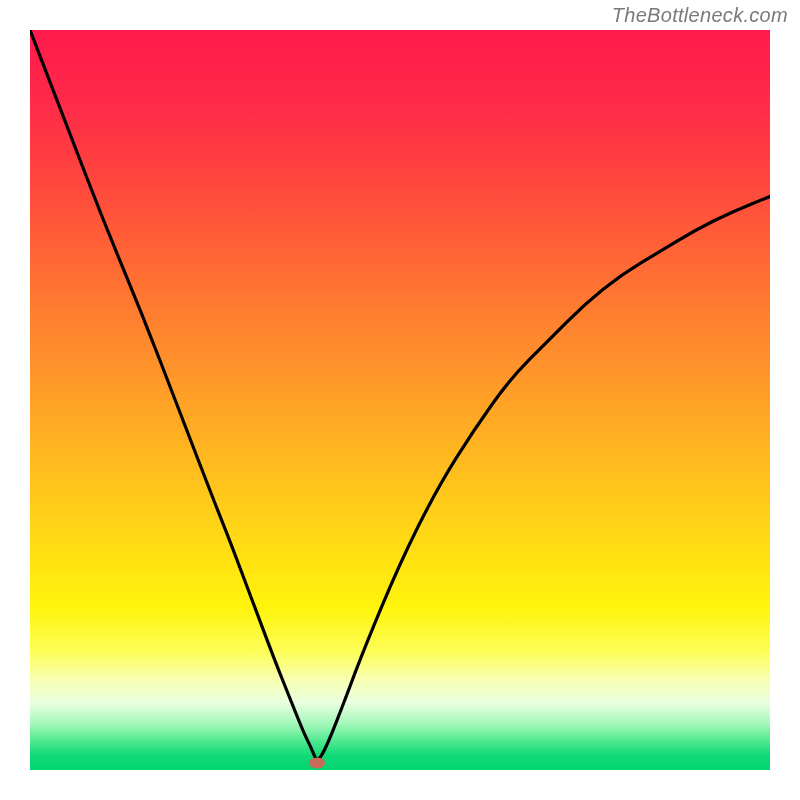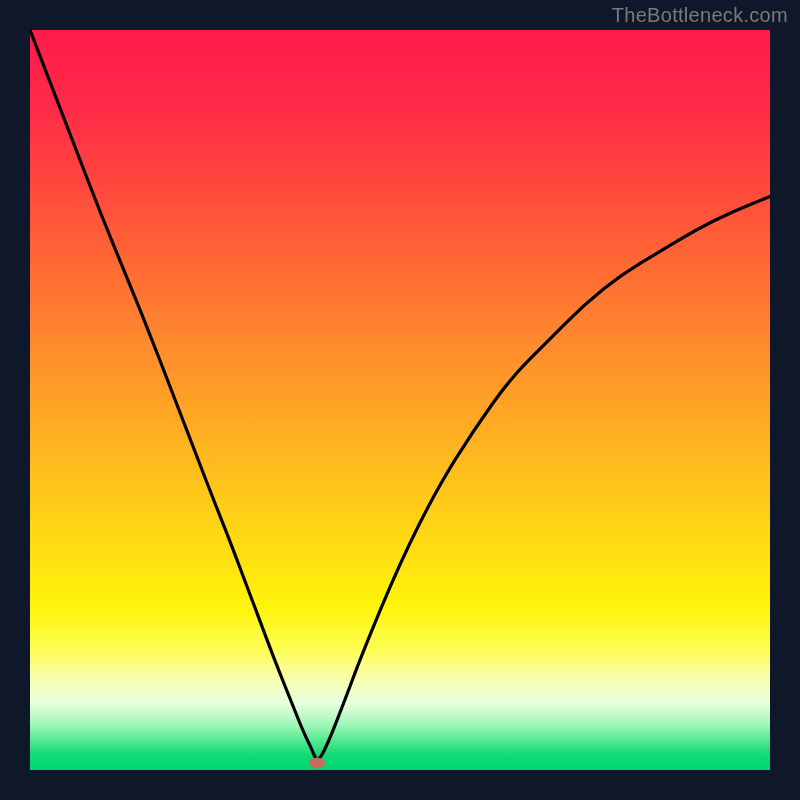--- a/index.html
+++ b/index.html
@@ -8,21 +8,22 @@
     width: 800px;
     height: 800px;
     overflow: hidden;
     background: #000;
     font-family: Arial, Helvetica, sans-serif;
   }
   .frame {
     position: relative;
     width: 800px;
     height: 800px;
-    background: #0f172a;
+    background: #ffffff;
+    font-style: italic;
   }
   .watermark {
     position: absolute;
     top: 4px;
     right: 12px;
     color: #7a7a7a;
     font-size: 20px;
     font-weight: 500;
     letter-spacing: 0.3px;
     z-index: 20;

